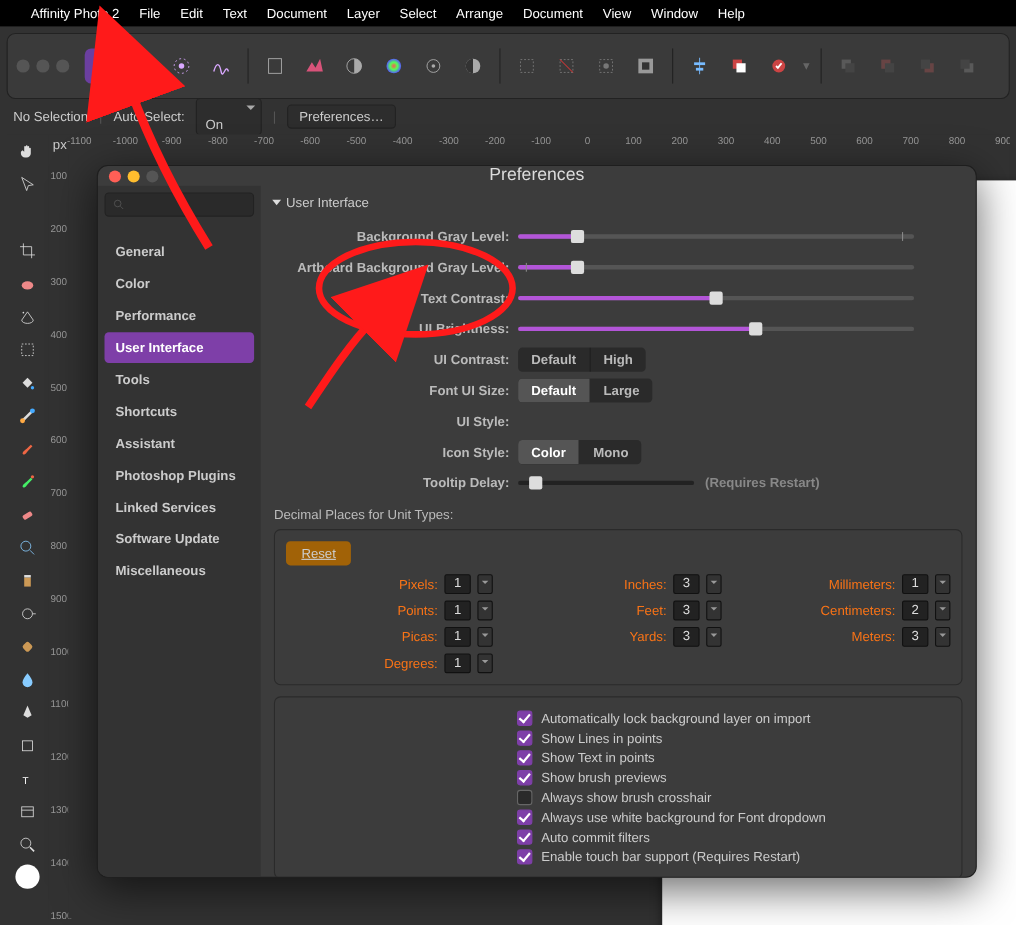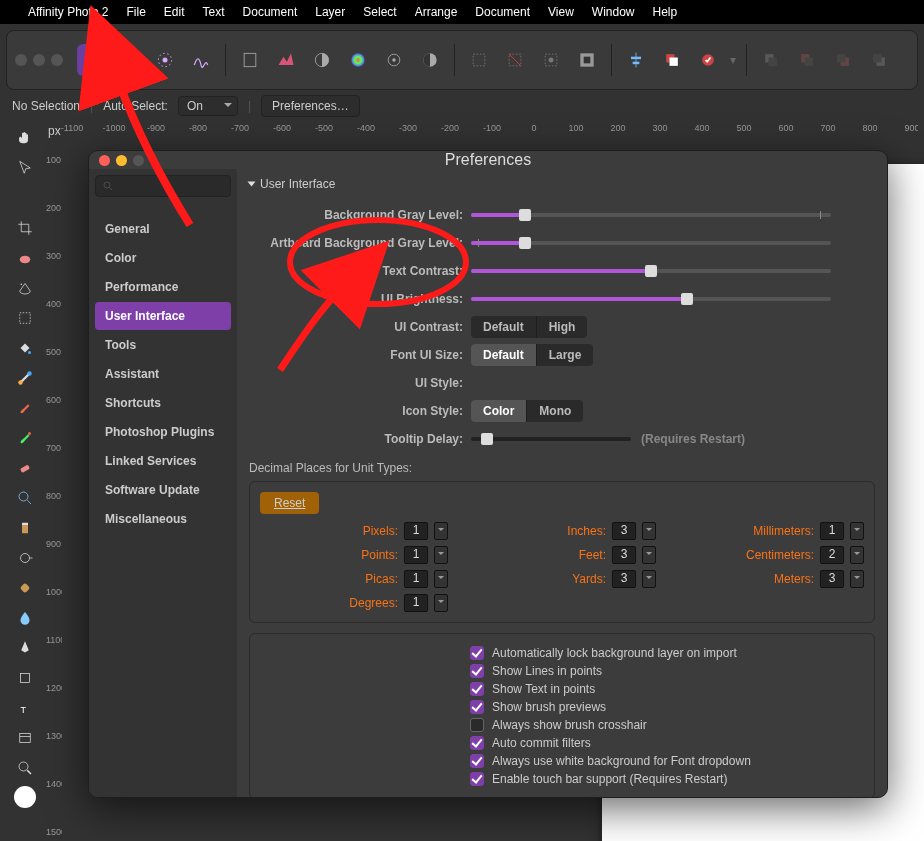--- a/index.html
+++ b/index.html
@@ -14,21 +14,21 @@
 
 .main-tool { height: 60px; background: #3a3a3a; border:1px solid #222; border-radius:8px; margin:6px 6px 0 6px; display:flex; align-items:center; padding:0 8px; gap:4px; }
 .traffic { display:flex; gap:6px; margin-right:10px;}
 .dot { width:12px;height:12px;border-radius:50%; background:#555;}
 .tool-btn { width:32px;height:32px;border-radius:6px;display:flex;align-items:center;justify-content:center; }
 .tool-btn svg { width:20px;height:20px; }
 .divider { width:1px;height:32px;background:#222;margin:0 4px;}
 
 
 .context-bar { height:32px; display:flex; align-items:center; padding:0 12px; gap:10px; background:#323232; color:#aaa;}
-.dropdown { background:#2d2d2d;border:1px solid #222;border-radius:4px;padding:2px 18px 2px 8px;position:relative;min-width:60px;}
+.dropdown { background:#2d2d2d;border:1px solid #222;border-radius:4px;padding:16px 18px 2px 8px;position:relative;min-width:60px;}
 .dropdown::after{content:"";position:absolute;right:5px;top:6px;border:4px solid transparent;border-top-color:#aaa;}
 .pref-btn {background:#2d2d2d;border:1px solid #222;border-radius:4px;padding:3px 10px;}
 
 
 .workspace { position:absolute; top:122px; left:6px; right:6px; bottom:6px; display:flex; }
 .left-tools { width:38px; background:#323232; display:flex; flex-direction:column; align-items:center; gap:2px; padding-top:2px;}
 .lt { width:28px;height:28px;border-radius:4px;display:flex;align-items:center;justify-content:center;}
 .lt svg{width:18px;height:18px;}
 .circle-white{width:22px;height:22px;border-radius:50%;background:#fff;margin-top:2px;}
 
@@ -443,22 +443,22 @@
             <circle cx="10" cy="10" r="6" fill="none" stroke="#999"></circle>
             <line x1="15" y1="15" x2="20" y2="20" stroke="#999"></line>
           </svg>
       </div>
       <div id="sidebar-items">
           <div class="side-item">General</div>
           <div class="side-item">Color</div>
           <div class="side-item">Performance</div>
           <div class="side-item sel">User Interface</div>
           <div class="side-item">Tools</div>
+          <div class="side-item">Shortcuts</div>
           <div class="side-item">Assistant</div>
-          <div class="side-item">Shortcuts</div>
           <div class="side-item">Photoshop Plugins</div>
           <div class="side-item">Linked Services</div>
           <div class="side-item">Software Update</div>
           <div class="side-item">Miscellaneous</div>
         </div>
     </div>
     <div class="content">
       <div class="section-header">
         <span class="tri"></span>
         <span>User Interface</span>
@@ -612,25 +612,25 @@
           <div class="check-row">
             <span class="chk on"></span>
             <span>Show brush previews</span>
           </div>
           <div class="check-row">
             <span class="chk"></span>
             <span>Always show brush crosshair</span>
           </div>
           <div class="check-row">
             <span class="chk on"></span>
+            <span>Always use white background for Font dropdown</span>
+          </div>
+          <div class="check-row">
+            <span class="chk on"></span>
             <span>Auto commit filters</span>
-          </div>
-          <div class="check-row">
-            <span class="chk on"></span>
-            <span>Always use white background for Font dropdown</span>
           </div>
           <div class="check-row">
             <span class="chk on"></span>
             <span>Enable touch bar support (Requires Restart)</span>
           </div>
         </div>
     </div>
   </div>
 
 </div>

